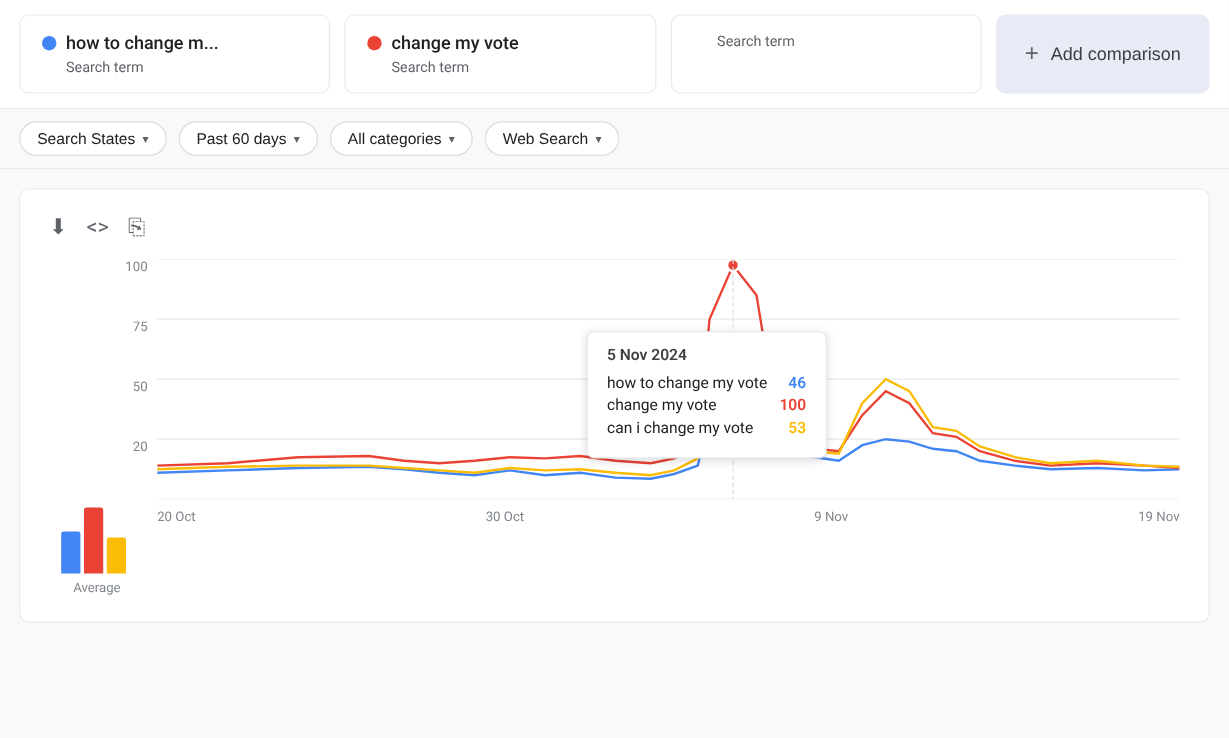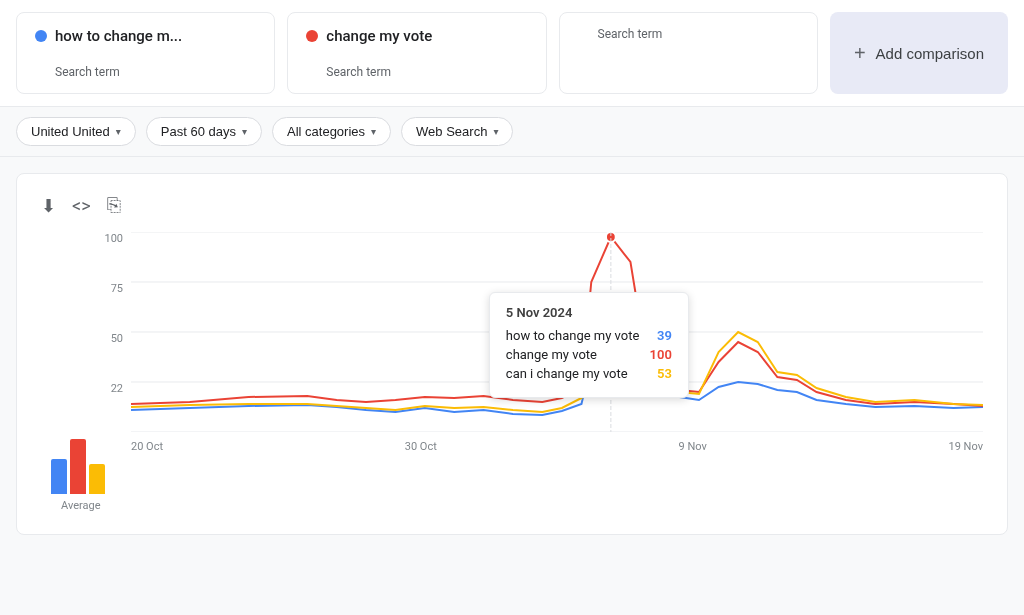--- a/index.html
+++ b/index.html
@@ -18,21 +18,21 @@
       border-bottom: 1px solid #e8eaed;
     }
     .search-card {
       background: #fff;
       border: 1px solid #e8eaed;
       border-radius: 8px;
       padding: 14px 18px;
       flex: 1;
       display: flex;
       flex-direction: column;
-      gap: 20px;
+      gap: 4px;
       min-width: 0;
     }
     .search-card-title {
       display: flex;
       align-items: center;
       gap: 8px;
       font-size: 15px;
       font-weight: 500;
       color: #202124;
       white-space: nowrap;
@@ -257,21 +257,21 @@
     <div class="search-card-sub">Search term</div>
   </div>
   <button class="add-comparison">
     <span class="add-icon">+</span>
     <span>Add comparison</span>
   </button>
 </div>
 
 <div class="filter-bar">
   <button class="filter-btn">
-    <span>United United</span>
+    <span>Search States</span>
     <span class="chevron">▾</span>
   </button>
   <button class="filter-btn">
     <span>Past 60 days</span>
     <span class="chevron">▾</span>
   </button>
   <button class="filter-btn">
     <span>All categories</span>
     <span class="chevron">▾</span>
   </button>
@@ -290,21 +290,21 @@
     </div>
   </div>
 
   <div class="chart-area">
 
     <div class="chart-left">
       <div class="chart-y-labels">
         <span>100</span>
         <span>75</span>
         <span>50</span>
-        <span>22</span>
+        <span>20</span>
         <span></span>
       </div>
       <div class="bar-chart-mini">
         <div class="bar-mini" style="background:#4285f4; height:35px;"></div>
         <div class="bar-mini" style="background:#ea4335; height:55px;"></div>
         <div class="bar-mini" style="background:#fbbc05; height:30px;"></div>
       </div>
       <span class="avg-label">Average</span>
     </div>
 
@@ -327,21 +327,21 @@
         <circle cx="490" cy="5" r="5" fill="#ea4335" stroke="white" stroke-width="2"></circle>
         <circle cx="490" cy="70" r="5" fill="#fbbc05" stroke="white" stroke-width="2"></circle>
 
         <line x1="490" y1="0" x2="490" y2="200" stroke="#dadce0" stroke-width="1" stroke-dasharray="4,2"></line>
       </svg>
 
       <div class="tooltip">
         <div class="tooltip-date">5 Nov 2024</div>
         <div class="tooltip-row">
           <span class="tooltip-label">how to change my vote</span>
-          <span class="tooltip-val tv-blue">39</span>
+          <span class="tooltip-val tv-blue">46</span>
         </div>
         <div class="tooltip-row">
           <span class="tooltip-label">change my vote</span>
           <span class="tooltip-val tv-red">100</span>
         </div>
         <div class="tooltip-row">
           <span class="tooltip-label">can i change my vote</span>
           <span class="tooltip-val tv-yellow">53</span>
         </div>
       </div>

